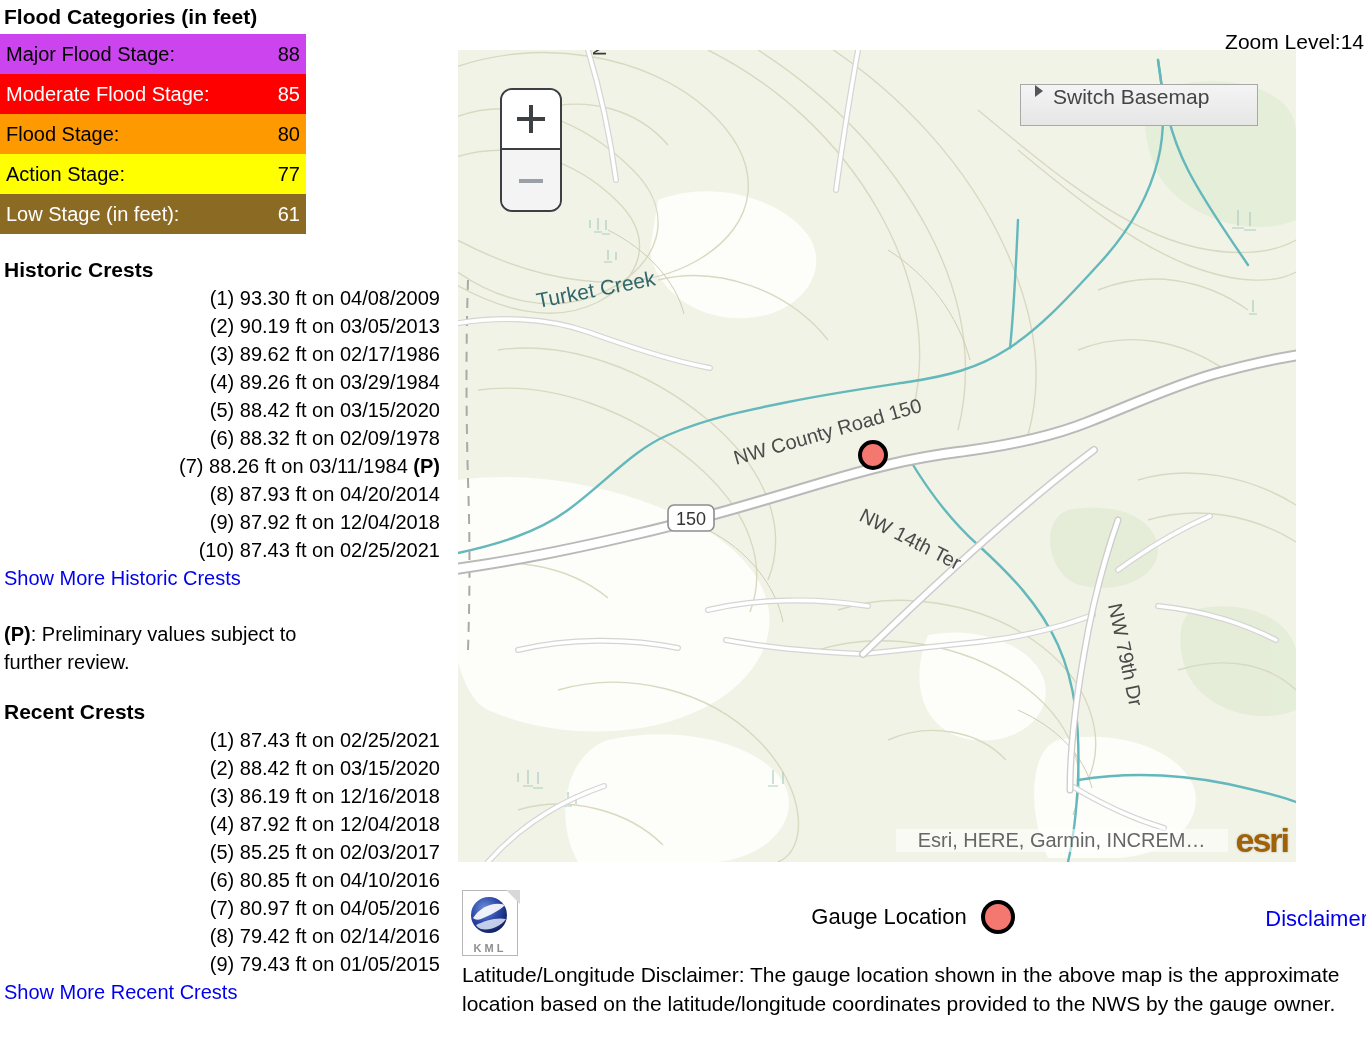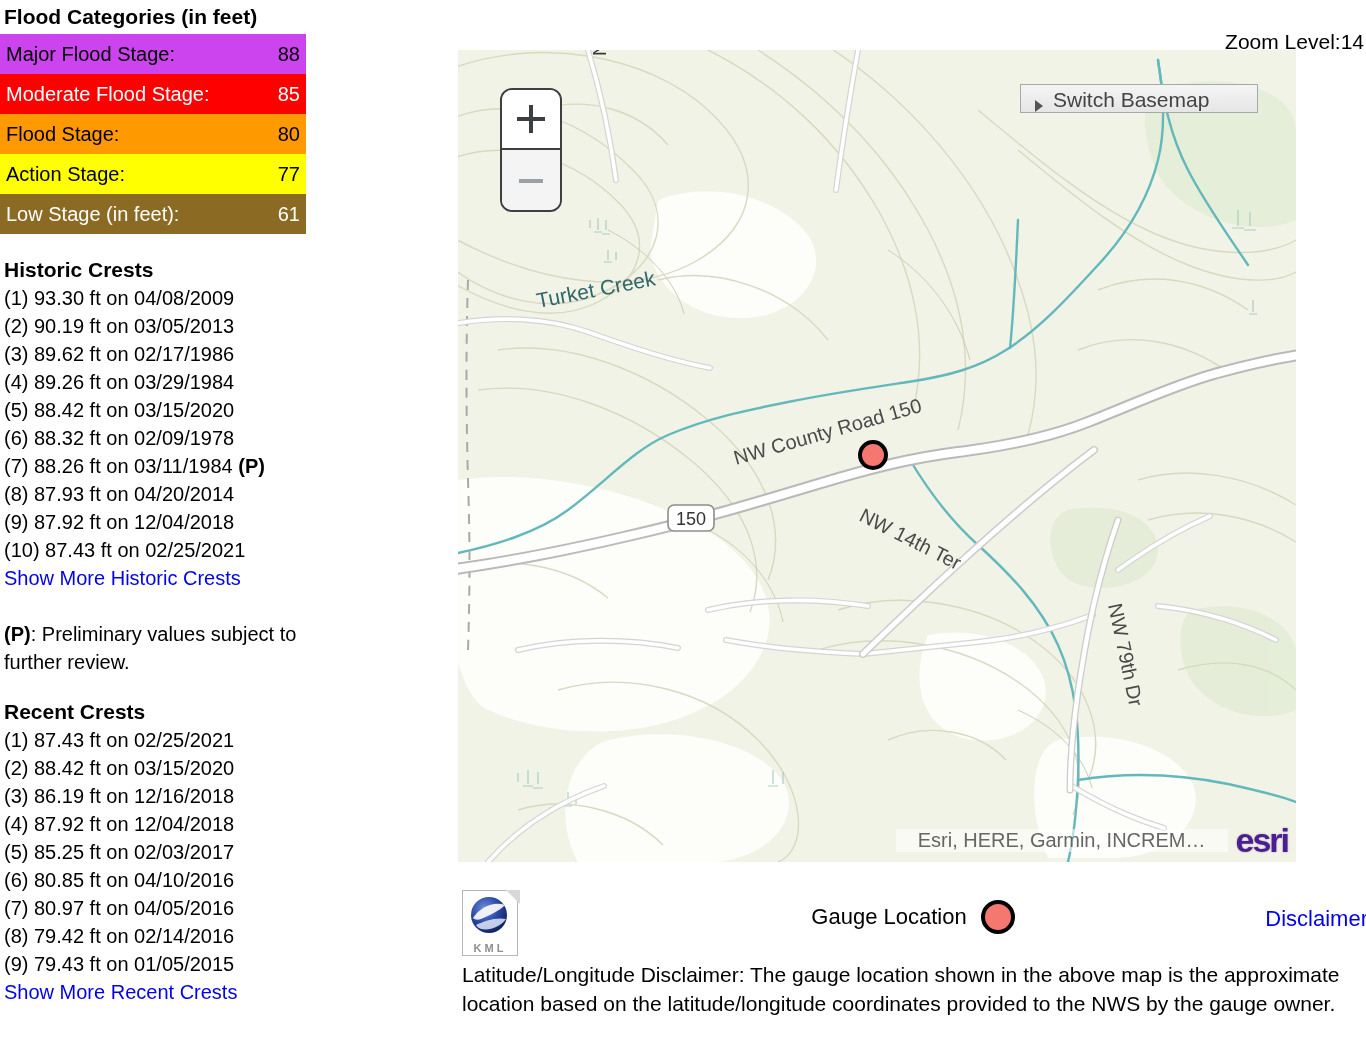--- a/index.html
+++ b/index.html
@@ -62,20 +62,21 @@
 
   .crest-list {
     list-style: none;
     margin: 0;
     padding: 0 0 0 4px;
   }
   .crest-list li {
     font-size: 20px;
     line-height: 28px;
     white-space: nowrap;
+    text-align: right;
   }
   .crest-list li .prelim-flag {
     font-weight: bold;
   }
 
   .show-more-link {
     display: block;
     font-size: 20px;
     line-height: 28px;
     padding-left: 4px;
@@ -171,26 +172,26 @@
   .plus-glyph::before { left: 0; top: 12px; width: 28px; height: 4px; }
   .plus-glyph::after  { top: 0; left: 12px; width: 4px; height: 28px; }
   .minus-glyph::before { left: 2px; top: 13px; width: 24px; height: 4px; background: #9aa0a6; }
 
   
   #switch-basemap-button {
     position: absolute;
     right: 38px;
     top: 34px;
     min-width: 238px;
-    height: 29px;
+    height: 42px;
     box-sizing: border-box;
     background: linear-gradient(#f4f4f4, #e6e6e6);
     border: 1px solid #a8a8a8;
     display: flex;
-    align-items: flex-end;
+    align-items: flex-start;
     padding: 0 14px;
     font-size: 21px;
     color: #444444;
     cursor: pointer;
     white-space: nowrap;
     z-index: 40;
   }
   #switch-basemap-button .caret-right {
     width: 0; height: 0;
     border-left: 8px solid #555555;
@@ -233,21 +234,21 @@
     font-size: 20px;
     color: #666666;
     background: rgba(255,255,255,0.55);
     padding: 0 22px;
     white-space: nowrap;
   }
   #esri-logo {
     font-size: 34px;
     font-weight: bold;
     letter-spacing: -2px;
-    color: #4c1d95;
+    color: #a16207;
     text-shadow: 0 0 2px rgba(120,120,120,0.65);
     margin-left: 8px;
     line-height: 1;
   }
 
   
   #map-legend-row {
     position: absolute;
     left: 18px;
     top: 878px;

